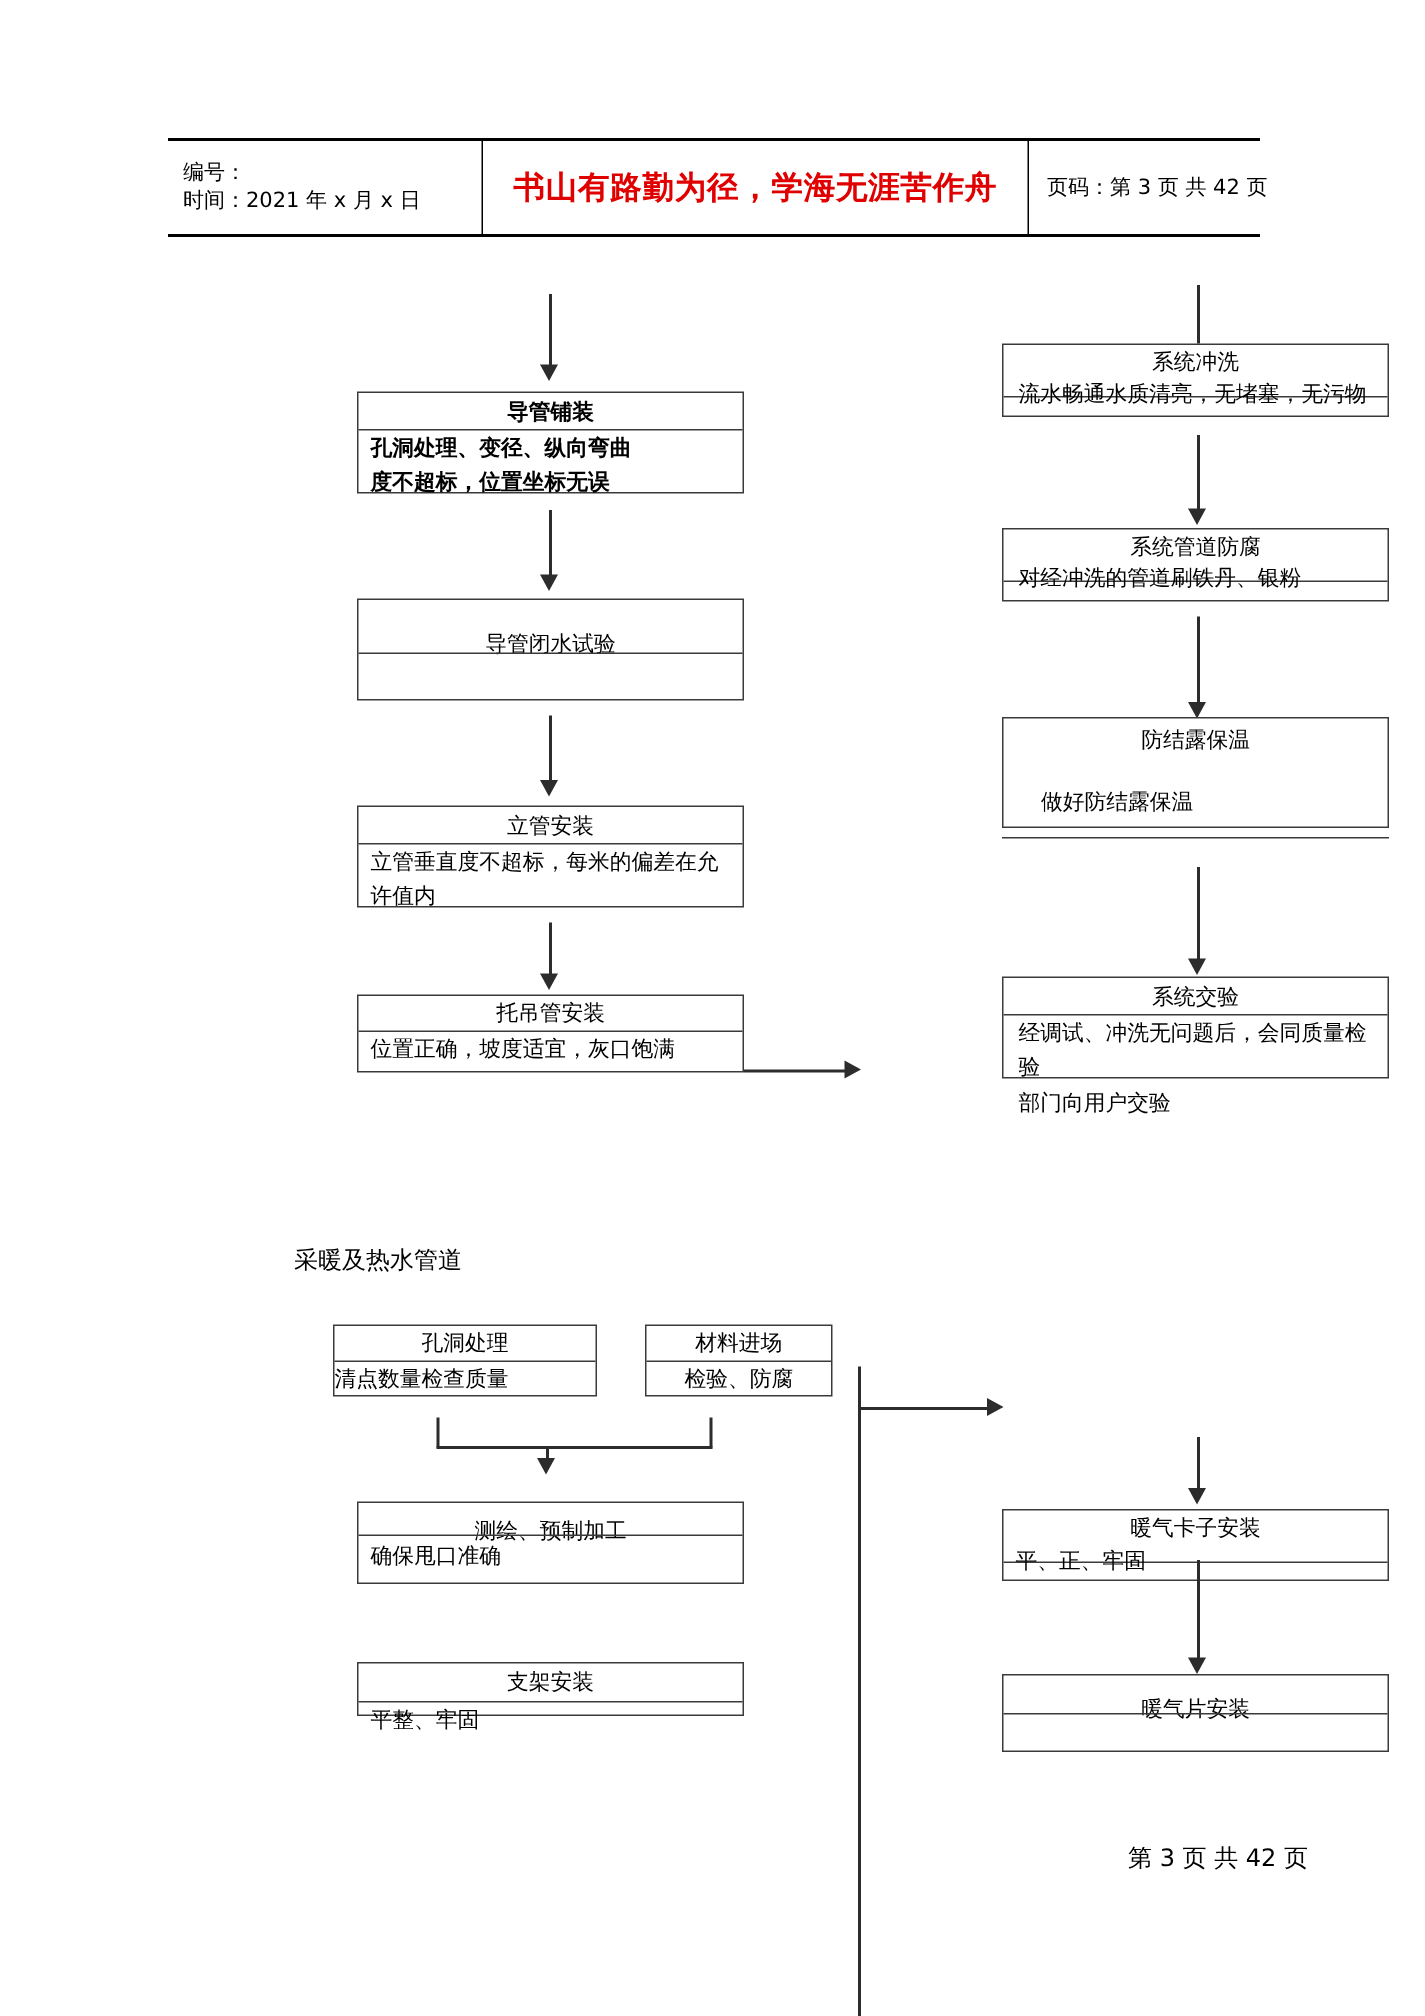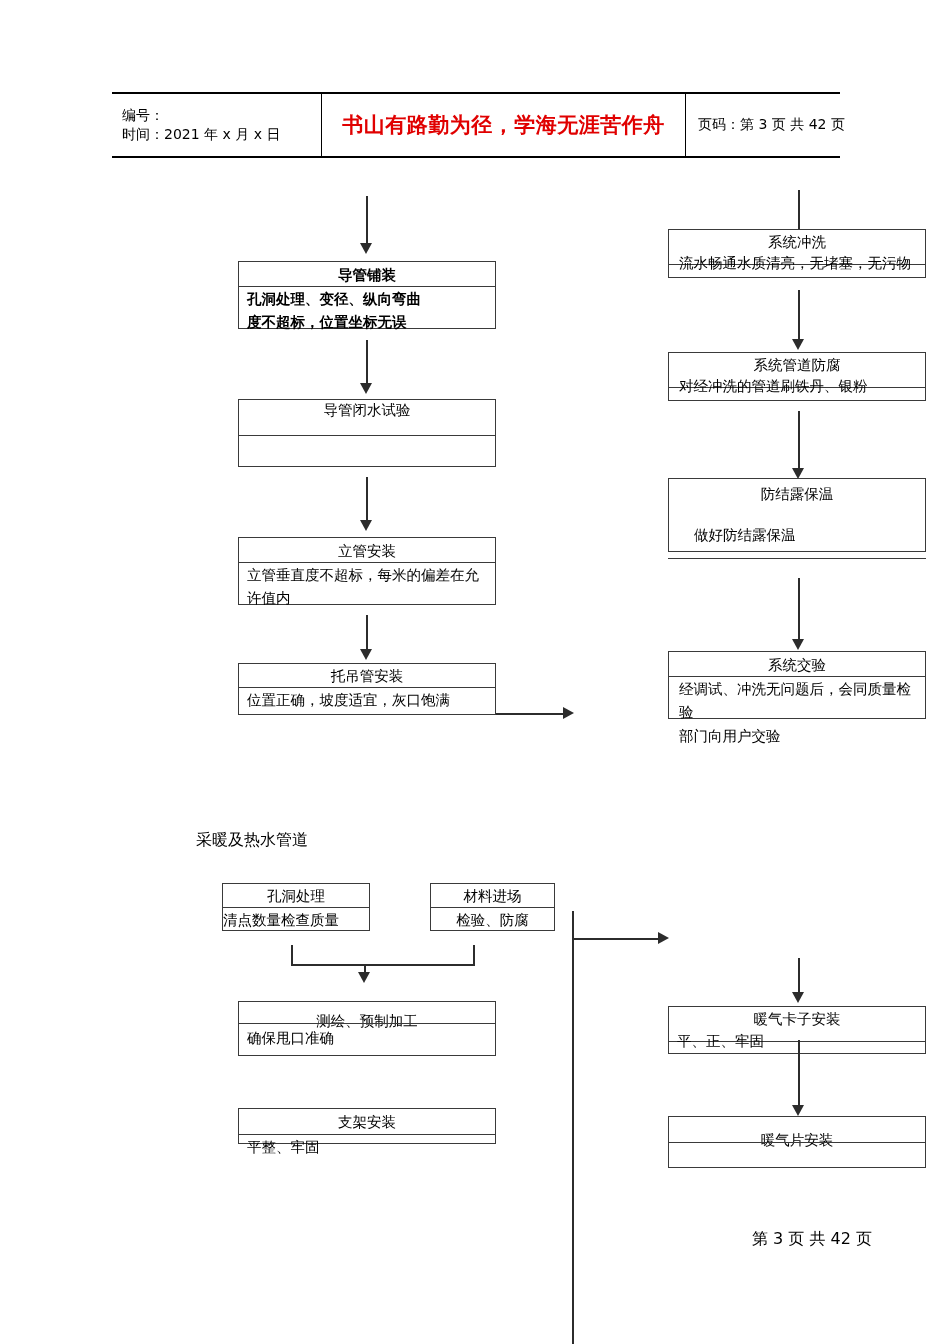--- a/index.html
+++ b/index.html
@@ -159,21 +159,21 @@
     <div class="box-title" style="top:6px;">导管铺装</div>
     <div class="box-divider" style="top:24px;"></div>
     <div class="box-body" style="top:26px; white-space:pre-line;">孔洞处理、变径、纵向弯曲
 度不超标，位置坐标无误</div>
   </div>
 
   <div class="vline" style="left:366px; top:340px; height:44px;"></div>
   <div class="arrow-down" style="left:360px; top:383px;"></div>
 
   <div class="box" style="left:238px; top:399px; width:258px; height:68px;">
-    <div class="box-title" style="top:3px;">导管闭水试验</div>
+    <div class="box-title" style="top:23px;">导管闭水试验</div>
     <div class="box-divider" style="top:35px;"></div>
   </div>
 
   <div class="vline" style="left:366px; top:477px; height:44px;"></div>
   <div class="arrow-down" style="left:360px; top:520px;"></div>
 
   <div class="box" style="left:238px; top:537px; width:258px; height:68px;">
     <div class="box-title" style="top:6px;">立管安装</div>
     <div class="box-divider" style="top:24px;"></div>
     <div class="box-body" style="top:26px; white-space:pre-line;">立管垂直度不超标，每米的偏差在允
@@ -225,21 +225,21 @@
 
   <div class="box" style="left:668px; top:651px; width:258px; height:68px;">
     <div class="box-title" style="top:6px;">系统交验</div>
     <div class="box-divider" style="top:24px;"></div>
     <div class="box-body" style="top:26px; left:10px; white-space:pre-line;">经调试、冲洗无问题后，会同质量检验
 部门向用户交验</div>
   </div>
 
   <div class="section-caption" style="left:196px; top:830px;">采暖及热水管道</div>
 
-  <div class="box" style="left:222px; top:883px; width:148px; height:48px;">
+  <div class="box" style="left:222px; top:883px; width:176px; height:48px;">
     <div class="box-title" style="top:5px;">孔洞处理</div>
     <div class="box-divider" style="top:23px;"></div>
     <div class="box-body" style="top:25px; left:0; right:10px; ">清点数量检查质量</div>
   </div>
 
   <div class="box" style="left:430px; top:883px; width:125px; height:48px;">
     <div class="box-title" style="top:5px;">材料进场</div>
     <div class="box-divider" style="top:23px;"></div>
     <div class="box-body" style="top:25px; left:0; right:0; text-align:center;">检验、防腐</div>
   </div>

